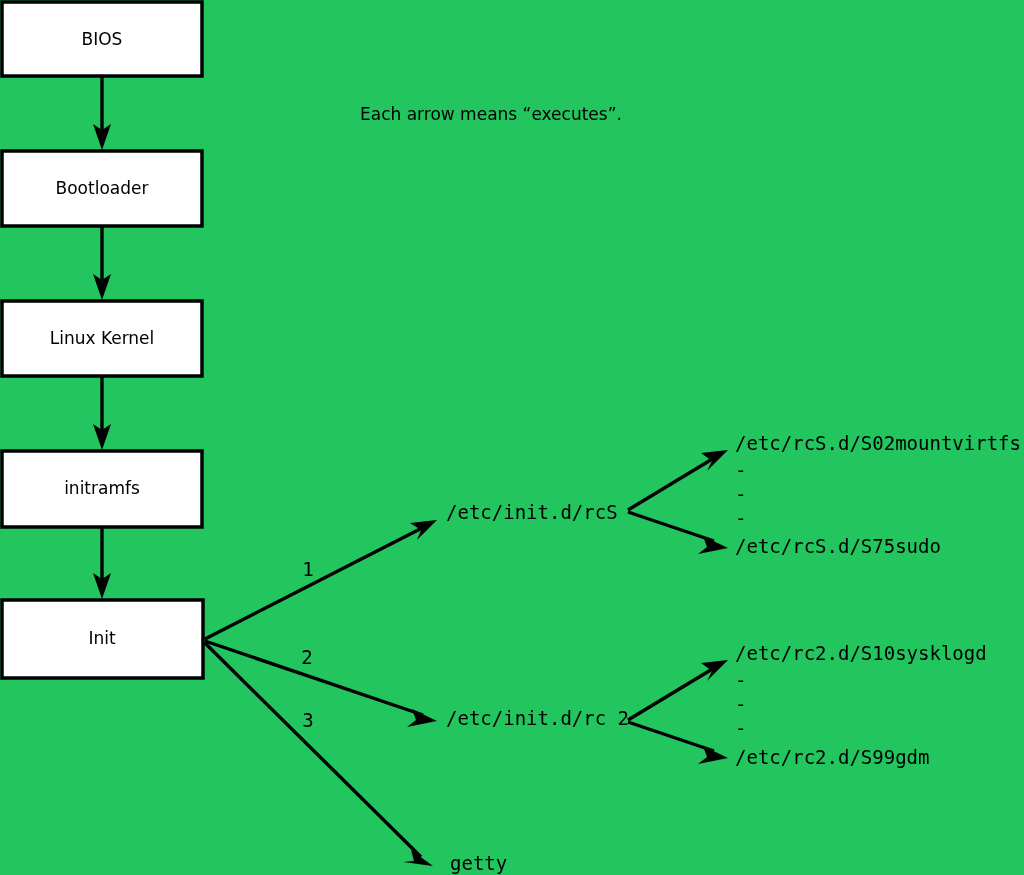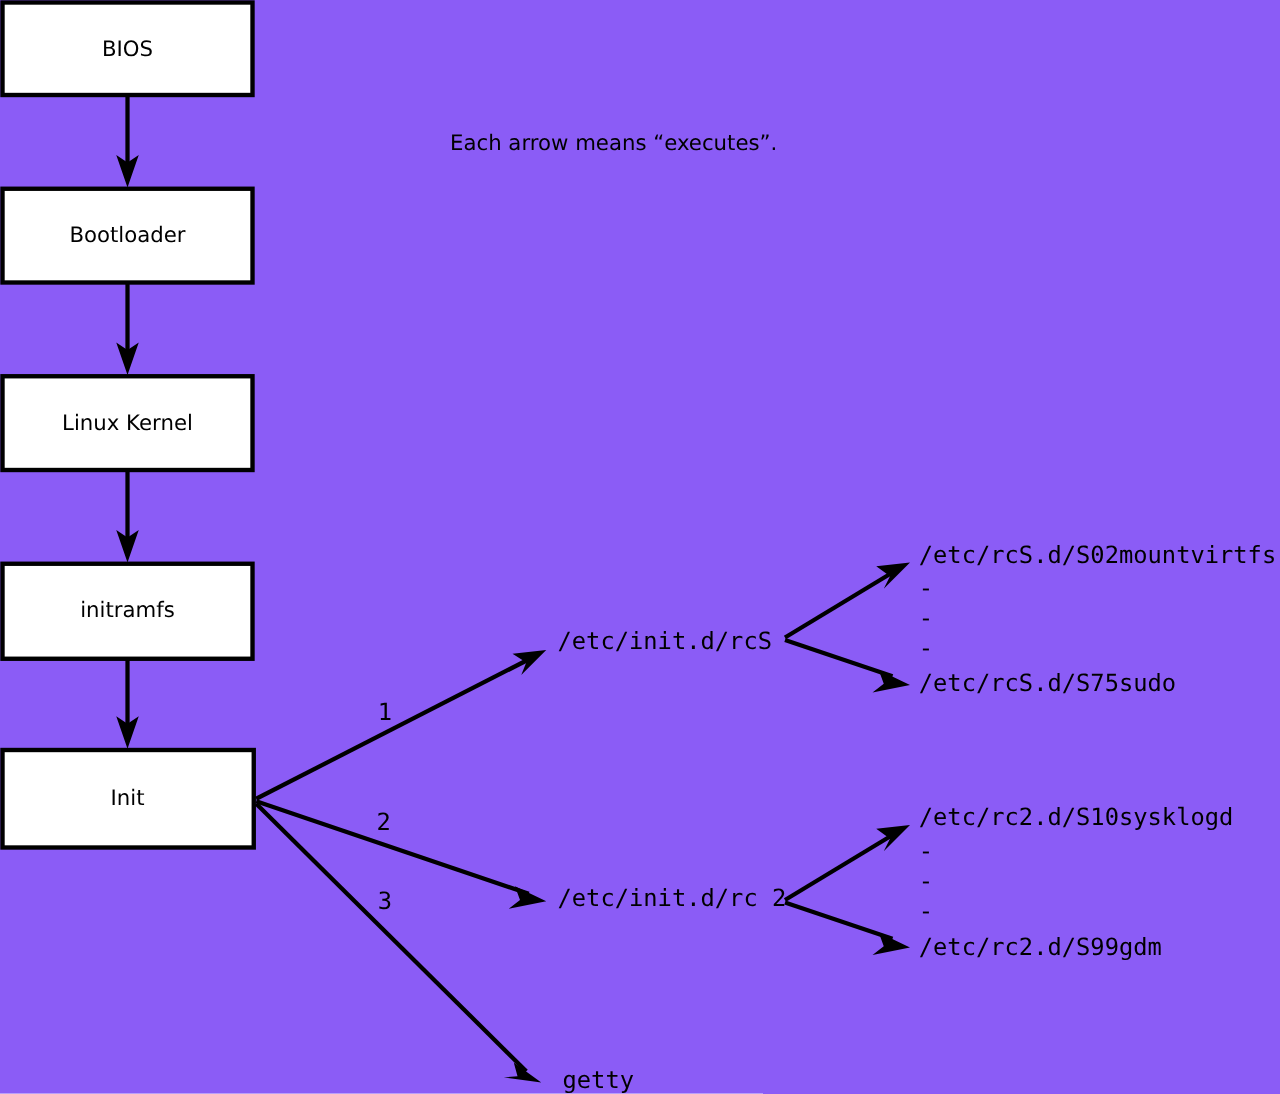--- a/index.html
+++ b/index.html
@@ -4,21 +4,21 @@
 <style>
   html, body {
     margin: 0;
     padding: 0;
     background: #ffffff;
   }
   #diagram-root {
     position: relative;
     width: 1024px;
     height: 875px;
-    background: #8b5cf6;
+    background: #22c55e;
     overflow: hidden;
     font-family: "DejaVu Sans", sans-serif;
   }
   #diagram-svg {
     position: absolute;
     left: 0;
     top: 0;
     width: 1024px;
     height: 875px;
   }

